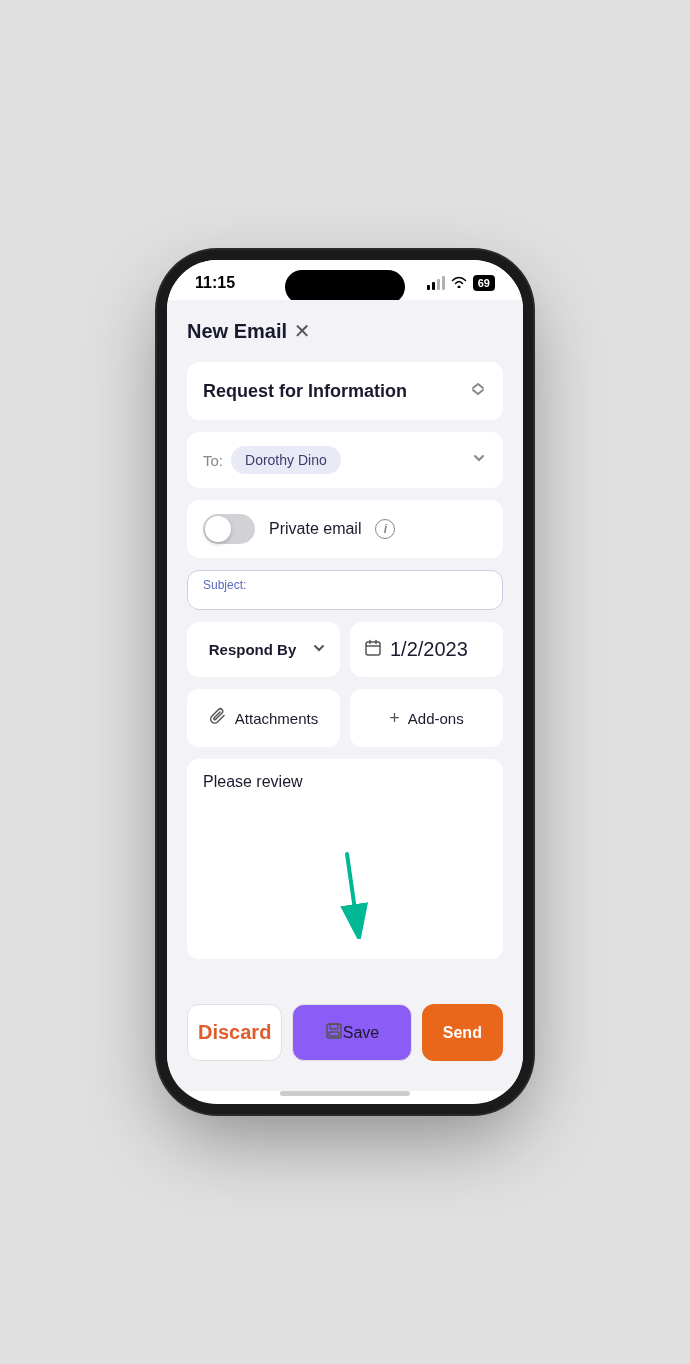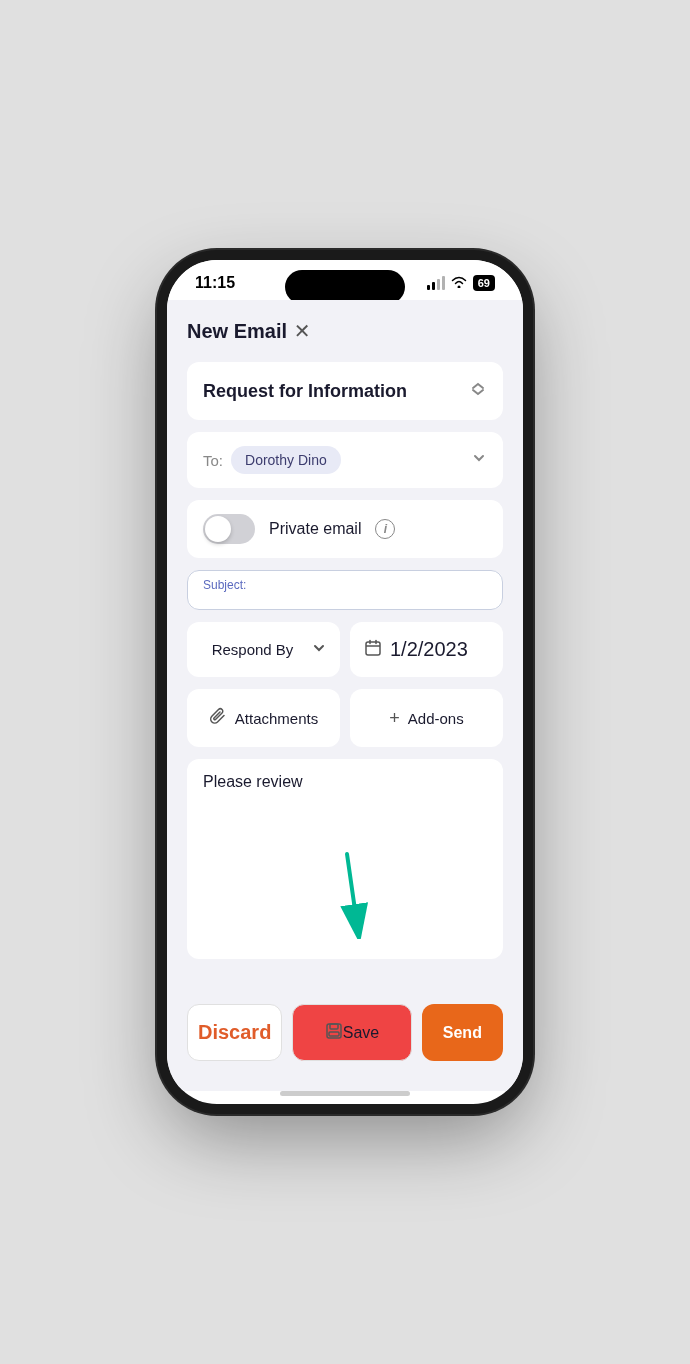--- a/index.html
+++ b/index.html
@@ -281,21 +281,21 @@
       display: flex;
       align-items: center;
       gap: 8px;
       cursor: pointer;
       border: none;
     }
 
     .respond-by-text {
       font-size: 15px;
       color: #1a1a2e;
-      font-weight: 400;
+      font-weight: 700;
       flex: 1;
     }
 
     .chevron-down {
       color: #555;
       font-size: 14px;
     }
 
     .date-btn {
       flex: 1;
@@ -393,21 +393,21 @@
       padding: 16px 10px;
       font-size: 20px;
       font-weight: 700;
       color: #e05c2a;
       cursor: pointer;
       text-align: center;
     }
 
     .save-btn {
       flex: 1;
-      background: #ef4444;
+      background: #8b5cf6;
       border: 1px solid #e0e0e0;
       border-radius: 12px;
       padding: 16px 28px;
       font-size: 16px;
       font-weight: 500;
       color: #1a1a2e;
       cursor: pointer;
       display: flex;
       align-items: center;
       justify-content: center;

